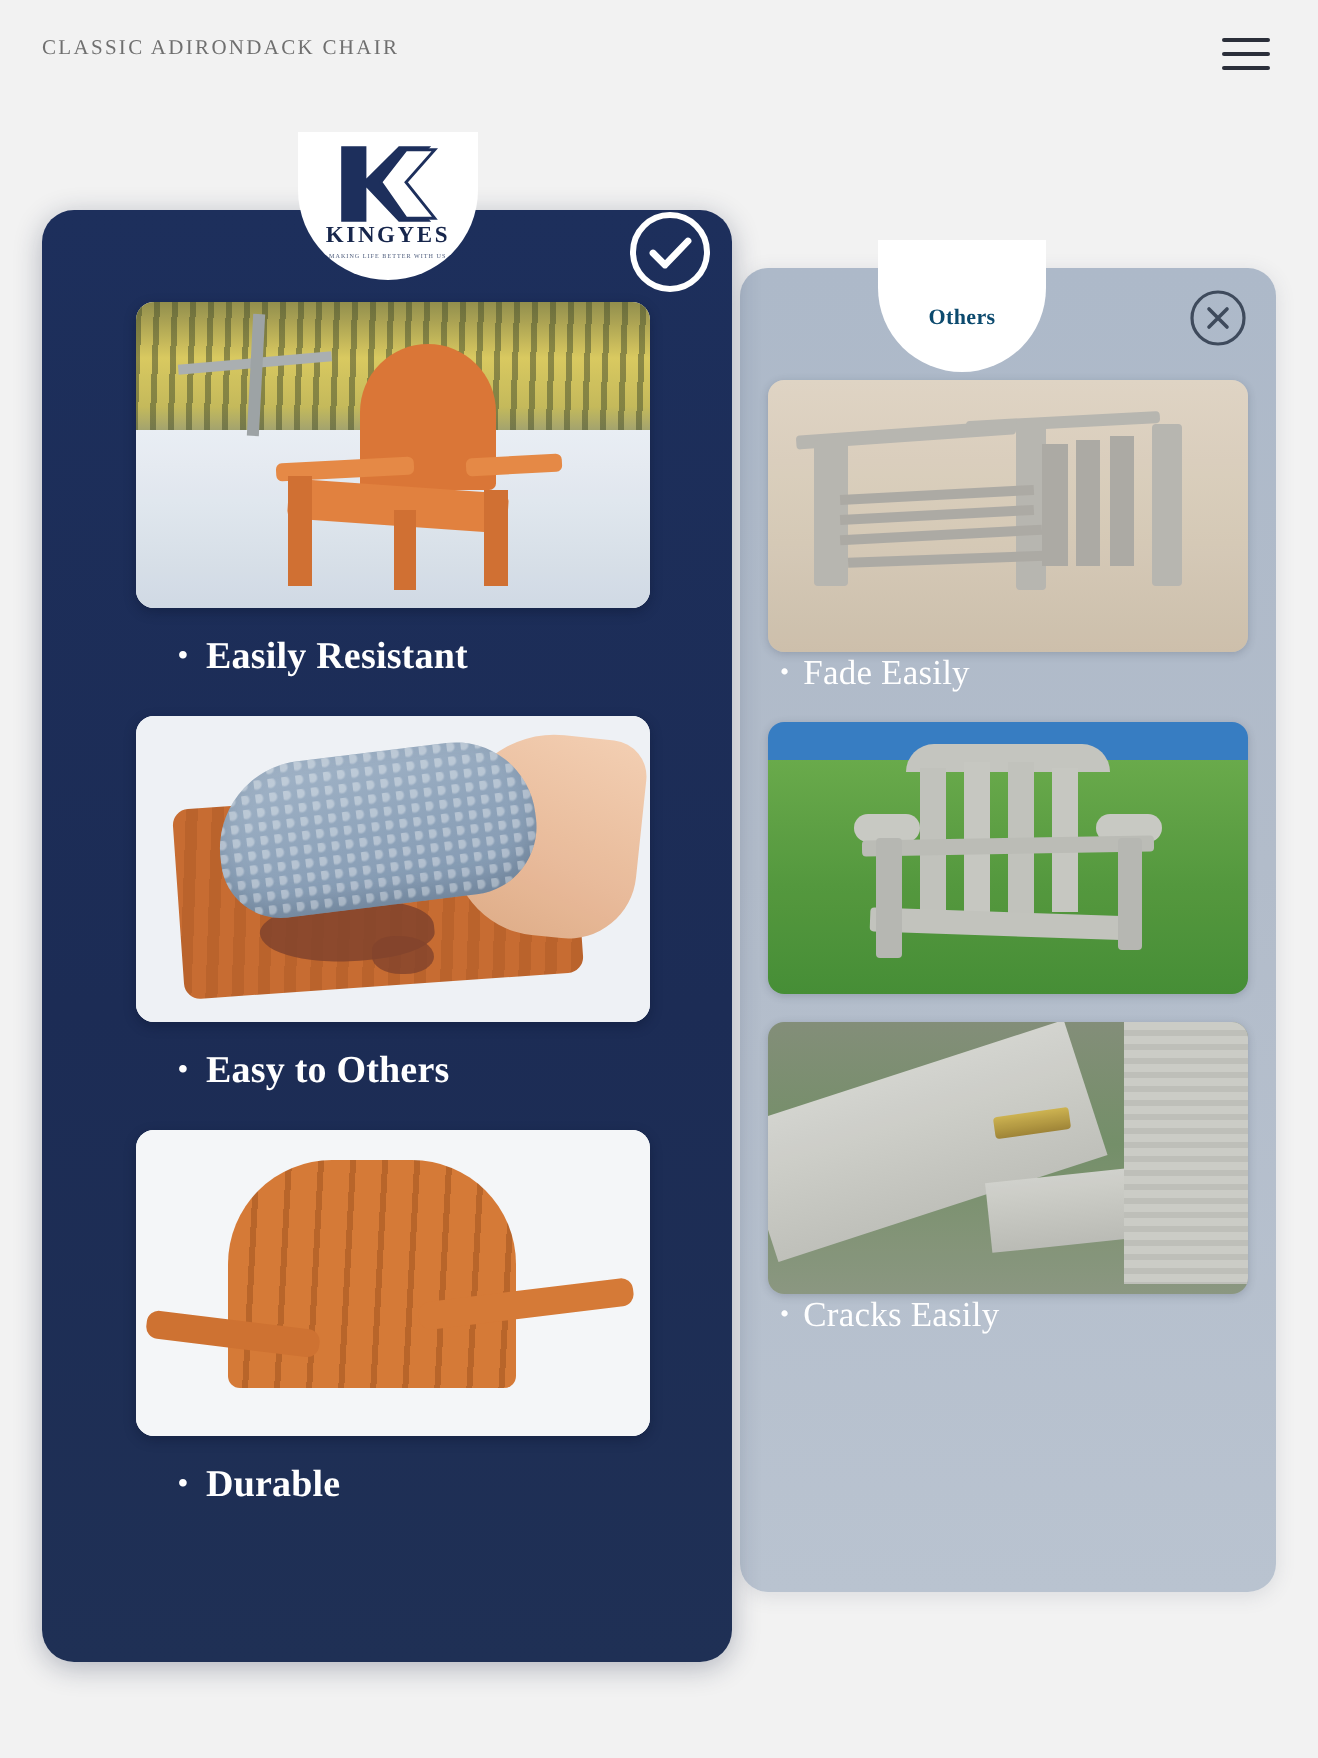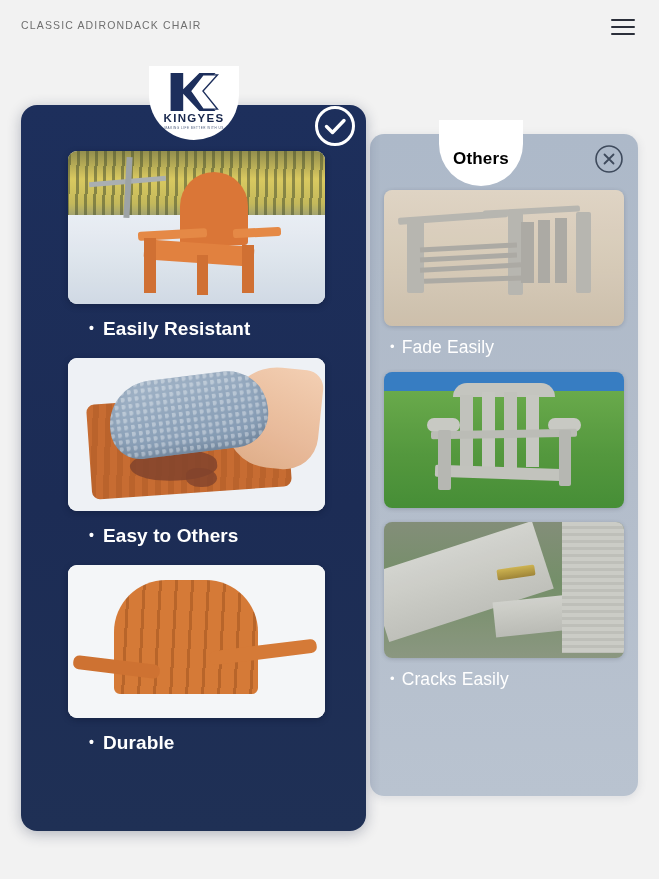--- a/index.html
+++ b/index.html
@@ -2,21 +2,21 @@
 <html><head>
 <meta charset="utf-8">
 <style>
   * { box-sizing: border-box; margin: 0; padding: 0; }
   html, body {
     width: 659px; height: 879px;
     background: #f2f2f2;
     font-family: "Liberation Sans", sans-serif;
     overflow: hidden;
   }
-  .page { position: relative; width: 575px; height: 879px; background: #f2f2f2; }
+  .page { position: relative; width: 575px; height: 879px; background: #f2f2f2; font-family: Liberation Serif, serif; }
 
   
   .header {
     position: absolute; top: 0; left: 0; width: 659px; height: 52px;
     background: #f2f2f2;
   }
   .header-title {
     position: absolute; left: 21px; top: 19px;
     font-size: 10.5px; letter-spacing: 1.15px;
     color: #6f6f6f; font-weight: 400; white-space: nowrap;
@@ -41,39 +41,39 @@
   }
   .others-badge {
     position: absolute; left: 439px; top: 120px;
     width: 84px; height: 66px;
     background: #ffffff;
     border-radius: 0 0 46px 46px;
     display: flex; align-items: center; justify-content: center;
     padding-top: 12px;
   }
   .others-badge-label {
-    font-size: 17px; font-weight: 700; color: #000000;
+    font-size: 11px; font-weight: 700; color: #0c4a6e;
     letter-spacing: 0.2px;
   }
   .close-icon {
     position: absolute; left: 594px; top: 144px;
     width: 30px; height: 30px; cursor: pointer;
   }
   .others-list {
     position: absolute; left: 0; top: 0; width: 268px; height: 100%;
     padding: 56px 14px 0 14px;
   }
   .others-item { margin-bottom: 14px; }
   .others-photo {
     width: 240px; height: 136px; border-radius: 8px;
     overflow: hidden; position: relative;
     box-shadow: 0 1px 4px rgba(40,50,70,0.22);
   }
   .others-caption {
-    margin-top: 11px; margin-left: 6px;
+    margin-left: 6px;
     font-size: 17.5px; font-weight: 400; color: #ffffff;
     letter-spacing: 0.1px; white-space: nowrap;
   }
   .others-caption .dot { display:inline-block; margin-right: 7px; font-size: 13px; vertical-align: 2px;}
 
   
   .panel-brand {
     position: absolute; left: 21px; top: 105px;
     width: 345px; height: 726px;
     background: linear-gradient(180deg,#1d2f5c 0%, #1c2c55 55%, #1f3055 100%);

